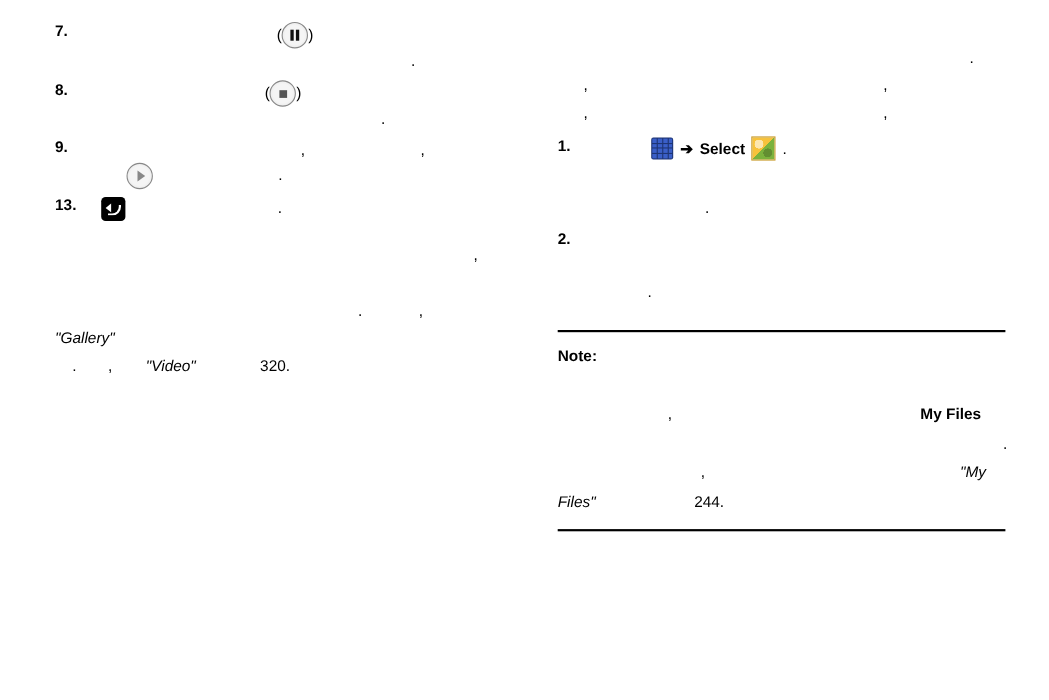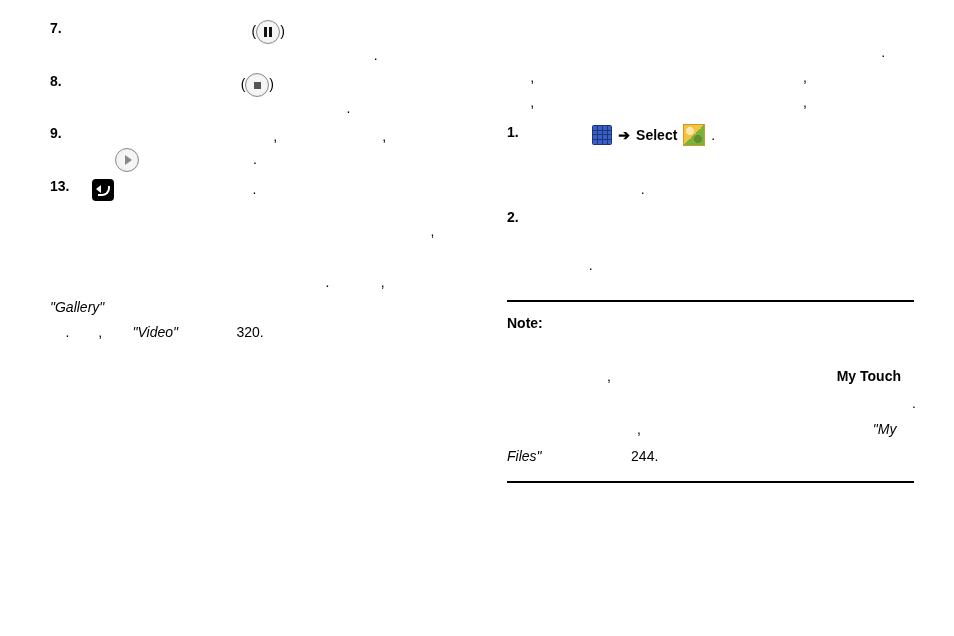--- a/index.html
+++ b/index.html
@@ -286,21 +286,21 @@
         <span class="faded">Select a folder and touch a file to open it in the image viewer.</span><br>
         <span class="faded">viewer</span><span>.</span>
       </div>
     </div>
 
     <div class="note-block">
       <span class="note-label">Note:</span>
       <span class="faded"> If no control icons are displayed on the screen in addition to the picture, touch anywhere on the screen to display them. </span><br>
       <span style="display:inline-block; width:100px;" class="faded">pad</span><span>,</span>
       <span class="faded">aaaaaaaaaaaaaaaaaaaaaaaaaaaa</span>
-      <span class="bold">My Touch</span><br>
+      <span class="bold">My Files</span><br>
       <span class="faded">aaaaaaaaaaaaaaaaaaaaaaaaaaaaaaaaaaaaaaaaaaaaaaaaaaaa</span><span>.</span><br>
       <span style="display:inline-block; width:130px;" class="faded">pad</span><span>,</span>
       <span class="faded"> folder. For more information, refer to </span>
       <span class="italic">"My Files"</span>
       <span class="faded"> on page 203.</span>
       <span>244.</span>
     </div>
 
   </div>
 

